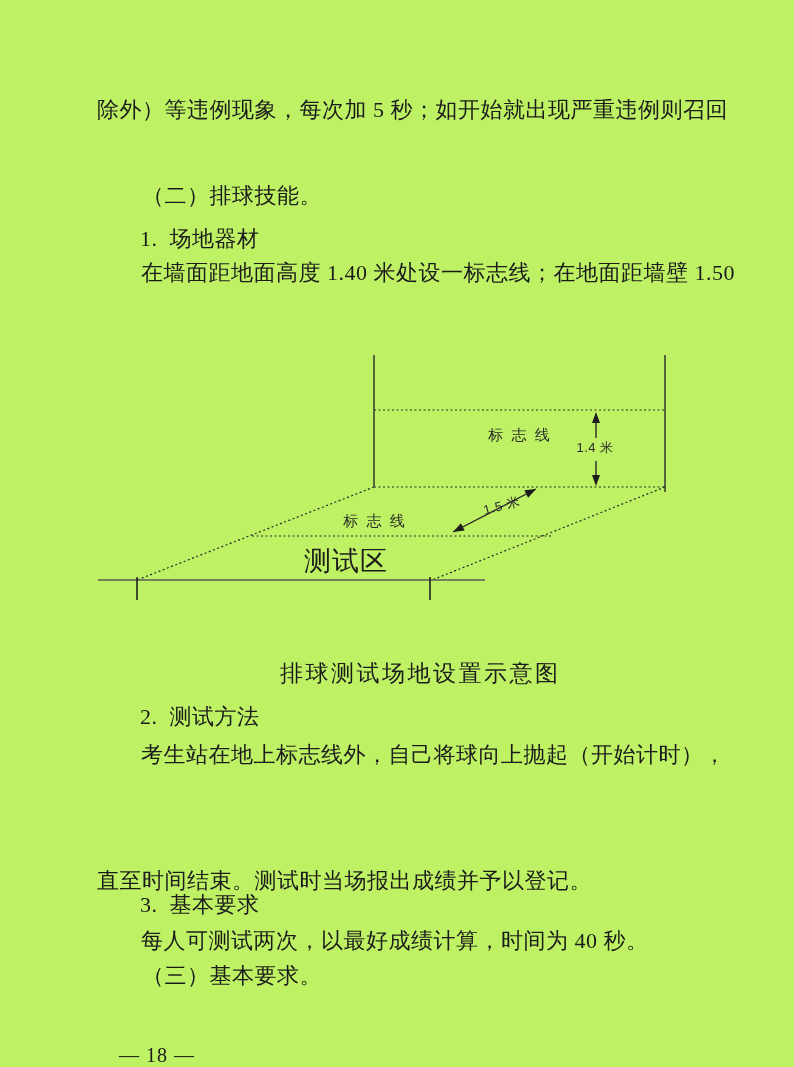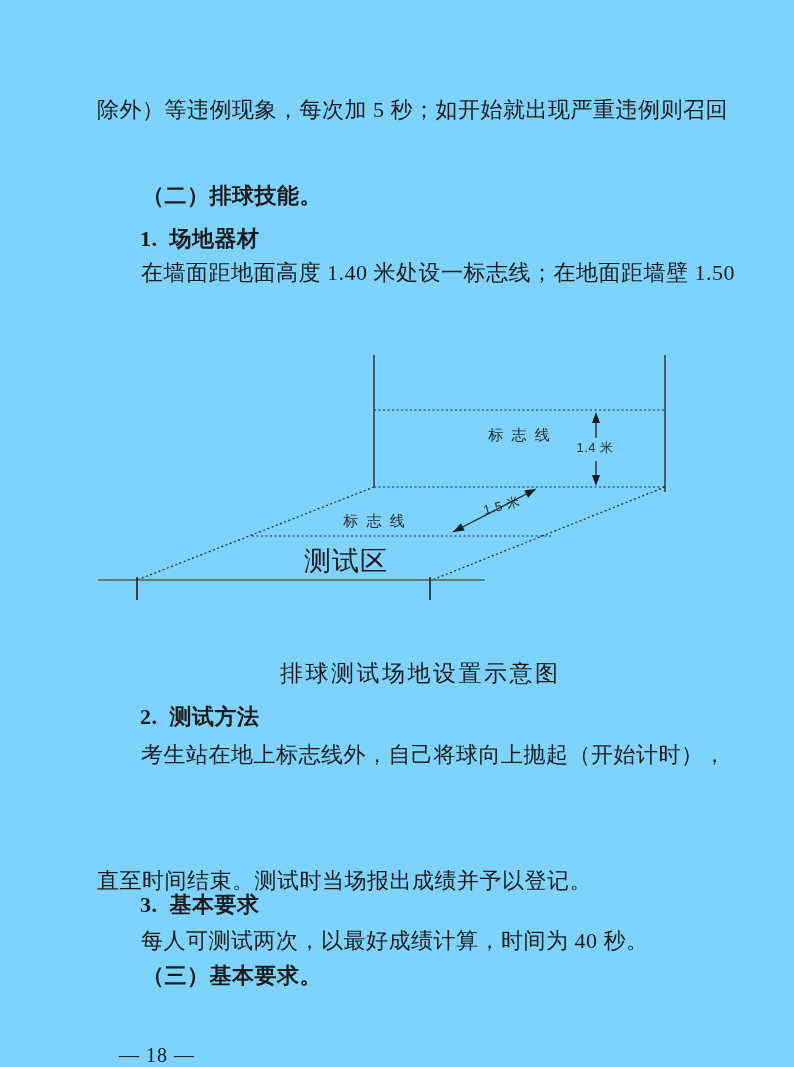--- a/index.html
+++ b/index.html
@@ -1,25 +1,25 @@
 <!DOCTYPE html>
 <html><head>
 <meta charset="utf-8">
 <style>
   html,body { margin:0; padding:0; background:#ffffff; }
   .page {
-    position:relative; width:794px; height:1067px; background:#7dd3fc;
+    position:relative; width:794px; height:1067px; background:#bef264;
     font-family:"Liberation Serif","DejaVu Serif",serif;
     color:#1b1b1b; overflow:hidden;
   }
   .ln {
     position:absolute; font-size:22px; line-height:24px;
     letter-spacing:0.5px; white-space:pre;
   }
-  .b { font-weight:bold; }
+  .b { font-weight:normal; }
   .caption { letter-spacing:2.5px; font-size:23px; }
   .footer { font-size:20px; letter-spacing:1px;margin-left:24px; }
   .diagram { position:absolute; left:0; top:342px; width:794px; height:280px; }
   .diagram svg { display:block; }
   .dlabel {
     font-family:"Liberation Sans","DejaVu Sans",sans-serif;
     fill:#2a2a2a; font-size:15px; letter-spacing:2px;
   }
   .dsmall {
     font-family:"Liberation Sans","DejaVu Sans",sans-serif;

